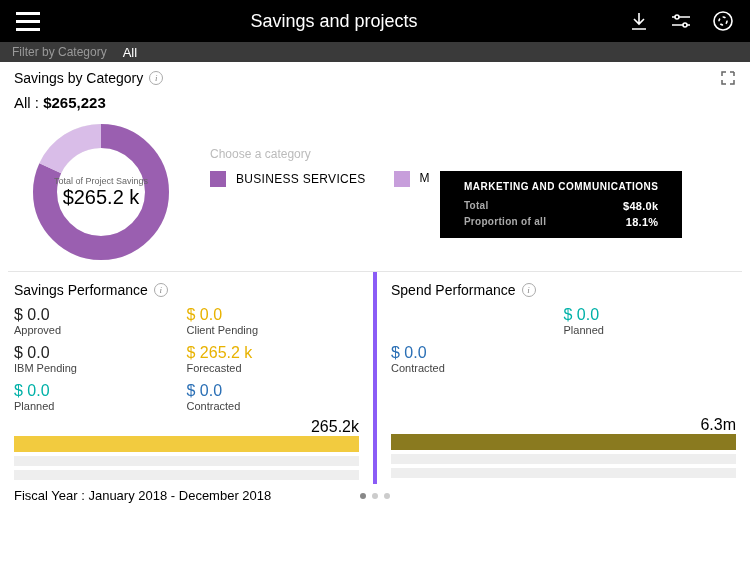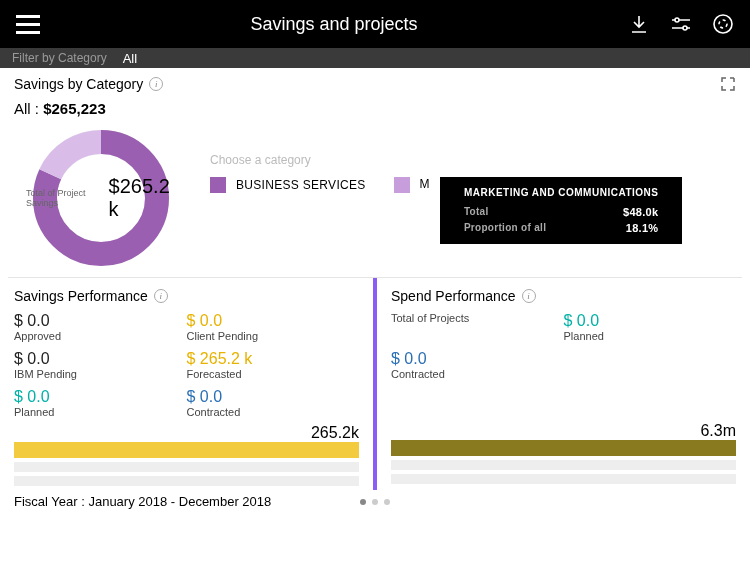--- a/index.html
+++ b/index.html
@@ -1,33 +1,33 @@
 <!DOCTYPE html>
 <html><head>
 <meta charset="utf-8">
 <style>
 * { margin:0; padding:0; box-sizing:border-box; font-family:-apple-system,Helvetica,Arial,sans-serif; }
 body { width:750px; height:562px; background:#fff; overflow:hidden; position:relative; }
-.topbar { background:#000; height:48px; display:flex; align-items:center; padding:0 16px; color:#fff; }
+.topbar { background:#000; height:42px; display:flex; align-items:center; padding:0 16px; color:#fff; }
 .hamburger { display:flex; flex-direction:column; gap:5px; cursor:pointer; }
 .hamburger span { display:block; width:24px; height:3px; background:#fff; }
 .topbar-title { flex:1; text-align:center; font-size:18px; font-weight:300; }
 .topbar-icons { display:flex; gap:20px; align-items:center; }
 .ticon { width:22px; height:22px; fill:none; stroke:#fff; stroke-width:1.6; }
 .filterbar { background:#3a3a3a; height:20px; display:flex; align-items:center; padding:0 12px; color:#ddd; font-size:12px; }
 .filterbar .lbl { color:#999; margin-right:16px; }
 .filterbar .val { color:#fff; font-size:13px; }
 .panel { padding:8px 14px 4px; }
 .panel-head { display:flex; align-items:center; font-size:14px; }
 .info-icon { margin-left:6px; width:14px; height:14px; border:1px solid #aaa; border-radius:50%; display:inline-flex; align-items:center; justify-content:center; font-size:9px; color:#888; font-style:italic; font-family:serif; }
 .expand-icon { margin-left:auto; width:16px; height:16px; stroke:#666; stroke-width:1.5; fill:none; }
 .panel-sum { font-size:15px; font-weight:400; margin-top:8px; }
 .donut-row { display:flex; align-items:center; margin-top:6px; padding-left:12px; }
 .donut-wrap { position:relative; width:150px; height:150px; }
-.donut-center { position:absolute; top:0; left:0; right:0; bottom:0; display:flex; align-items:center; justify-content:center; }
+.donut-center { position:absolute; top:0; left:0; right:0; bottom:0; display:flex; flex-direction:column; align-items:center; justify-content:center; }
 .donut-center .l1 { font-size:9px; color:#666; }
 .donut-center .l2 { font-size:20px; }
 .legend-area { margin-left:34px; }
 .legend-hint { font-size:12px; color:#bbb; margin-bottom:10px; }
 .legend-items { display:flex; align-items:flex-start; gap:28px; }
 .legend-item { display:flex; align-items:center; gap:10px; font-size:12px; letter-spacing:.3px; }
 .sw { width:16px; height:16px; }
 .tooltip-box { background:#000; color:#fff; padding:10px 24px; font-size:11px; min-width:156px;font-weight:bold; }
 .tooltip-box .tt-title { font-size:10px; letter-spacing:.5px; margin-bottom:8px; }
 .tooltip-box .tt-row { display:flex; justify-content:space-between; margin-top:4px; }
@@ -179,21 +179,20 @@
       <div class="bar-small"></div>
     </div>
   </div>
   <div class="perf-col">
     <div class="perf-head">
       <span>Spend Performance</span>
       <span class="info-icon">i</span>
     </div>
     <div class="metrics-grid" id="spend-metrics">
         <div class="metric">
-          <div class="k">Total of Projects</div>
         </div>
         <div class="metric">
           <div class="v c-cyan">$ 0.0</div>
           <div class="k">Planned</div>
         </div>
         <div class="metric">
           <div class="v c-blue">$ 0.0</div>
           <div class="k">Contracted</div>
         </div>
       </div>

